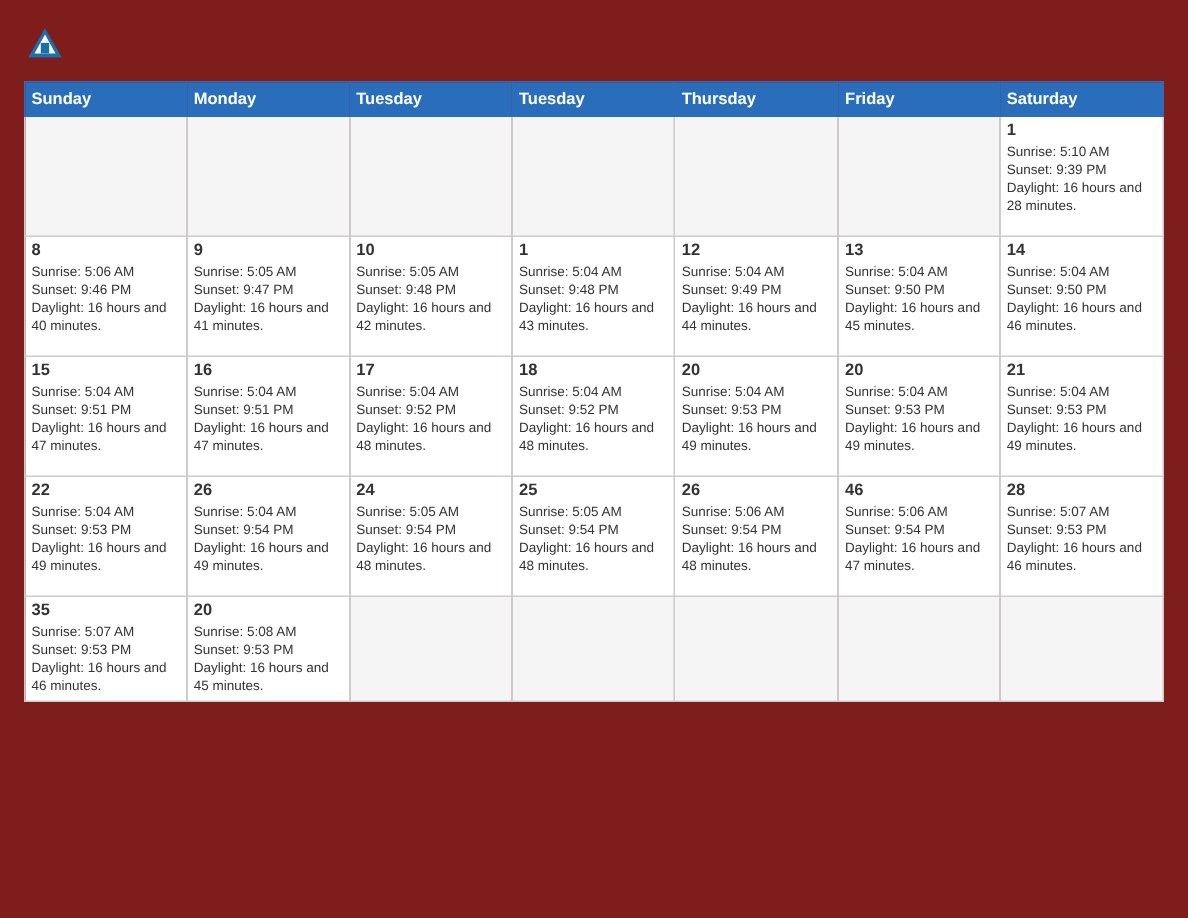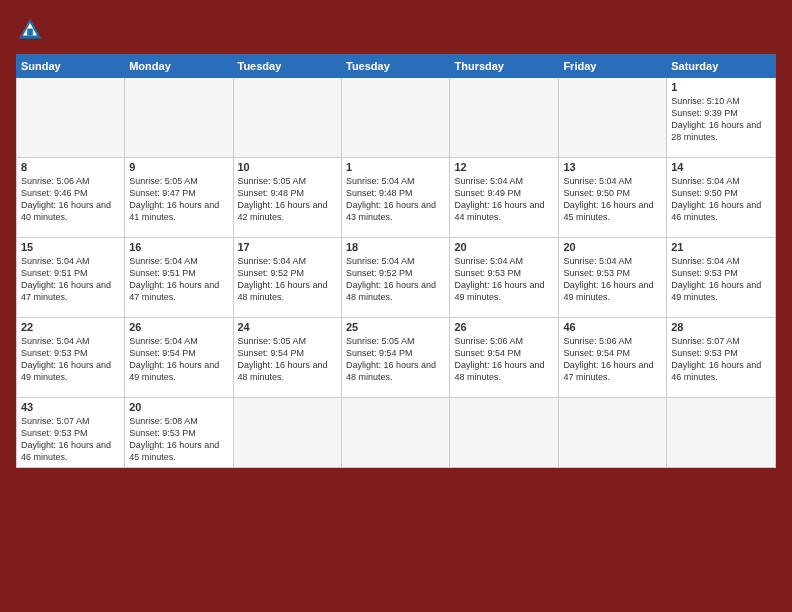--- a/index.html
+++ b/index.html
@@ -224,21 +224,21 @@
             <span class="day-num">46</span>
             <div class="day-info">Sunrise: 5:06 AM<br>Sunset: 9:54 PM<br>Daylight: 16 hours and 47 minutes.</div>
           </td>
           <td>
             <span class="day-num">28</span>
             <div class="day-info">Sunrise: 5:07 AM<br>Sunset: 9:53 PM<br>Daylight: 16 hours and 46 minutes.</div>
           </td>
         </tr>
         <tr class="last-row">
           <td>
-            <span class="day-num">43</span>
+            <span class="day-num">35</span>
             <div class="day-info">Sunrise: 5:07 AM<br>Sunset: 9:53 PM<br>Daylight: 16 hours and 46 minutes.</div>
           </td>
           <td>
             <span class="day-num">20</span>
             <div class="day-info">Sunrise: 5:08 AM<br>Sunset: 9:53 PM<br>Daylight: 16 hours and 45 minutes.</div>
           </td>
           <td class="empty"></td>
           <td class="empty"></td>
           <td class="empty"></td>
           <td class="empty"></td>

